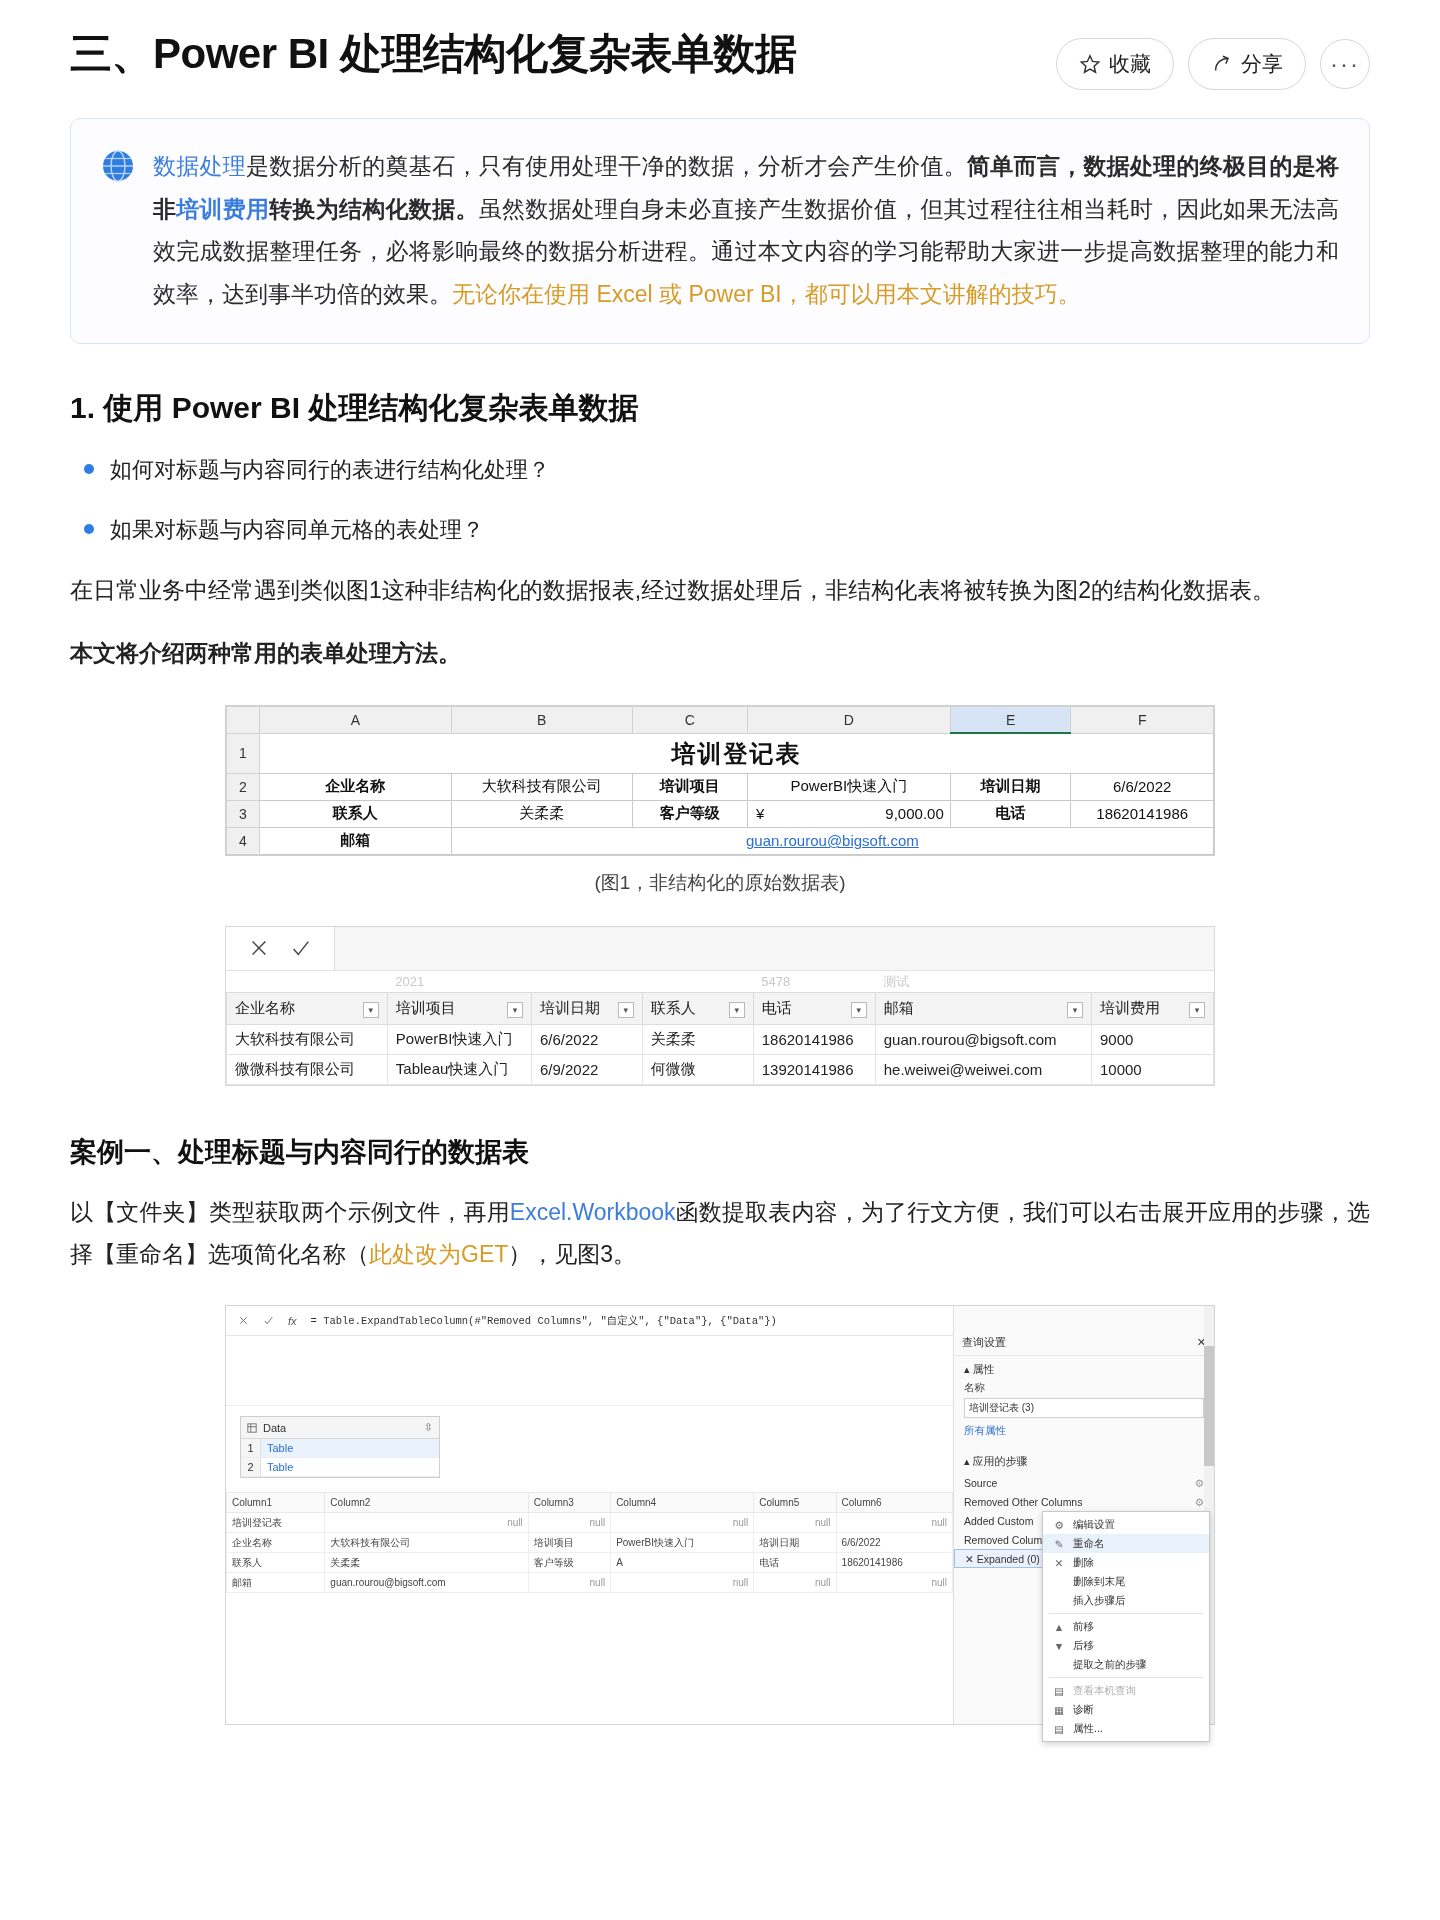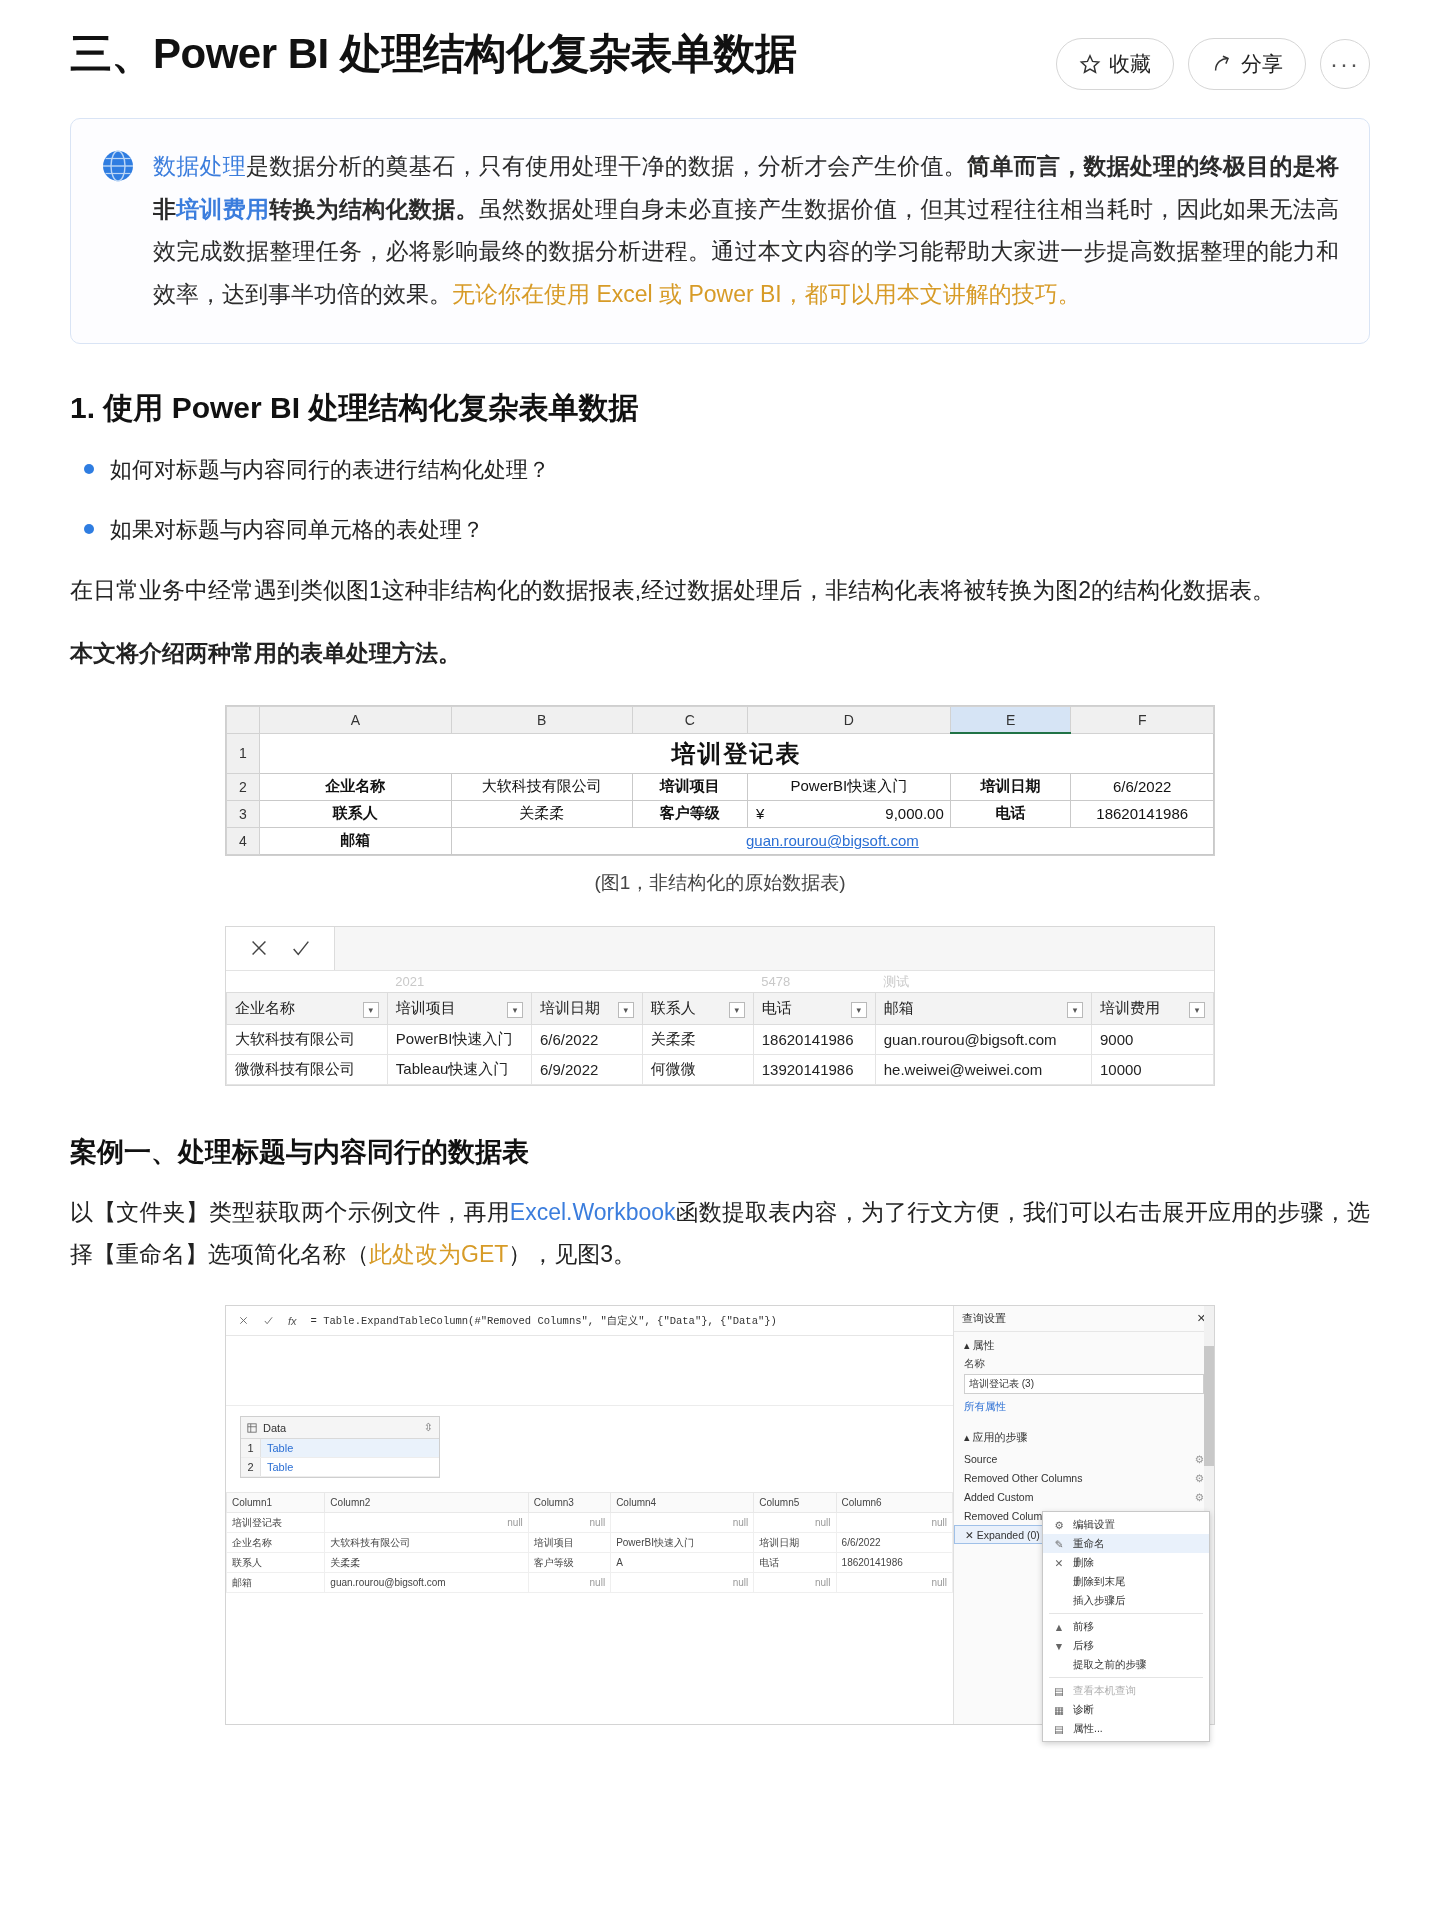--- a/index.html
+++ b/index.html
@@ -279,20 +279,21 @@
   }
   .pbi .datagrid td {
     border: 1px solid #efefef; height: 20px; padding: 0 5px; color: #444;
   }
   .pbi .datagrid td.null { color: #9a9a9a; text-align: right; }
   .pbi .right { width: 260px; background: #fafafa; position: relative; }
   .pbi .right .rhdr {
     display:flex; justify-content:space-between; align-items:center;
     height: 26px; padding: 0 8px; font-size: 11px; color:#333;
     border-bottom: 1px solid #e6e6e6;
+    margin-top: 24px;
   }
   .pbi .right .grp { padding: 6px 10px 0 10px; }
   .pbi .right .grp .gt { font-size: 11px; color:#333; margin-bottom:4px; }
   .pbi .right .lab { font-size: 10.5px; color:#444; margin: 4px 0 3px 0; }
   .pbi .right input {
     width: 100%; height: 20px; border: 1px solid #cfcfcf; background:#fff;
     font-size: 10px; padding: 0 4px; color:#333;
     font-family: "Liberation Sans", sans-serif;
   }
   .pbi .right .allprops { color:#2b6fd4; font-size:10.5px; margin-top:6px; }

